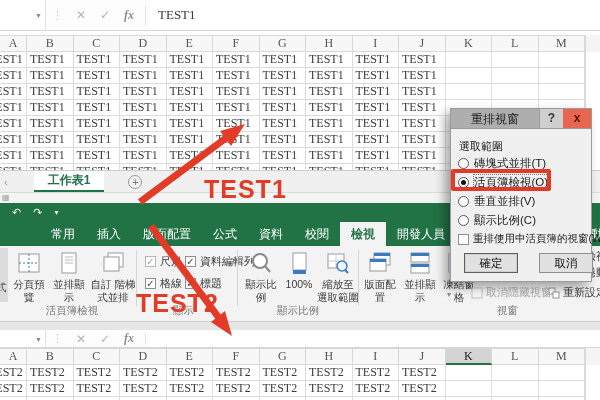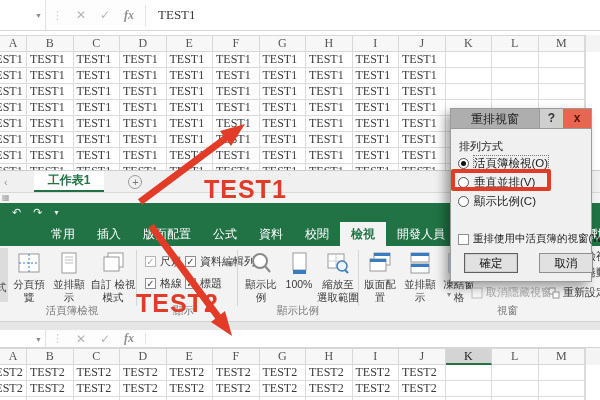--- a/index.html
+++ b/index.html
@@ -343,21 +343,21 @@
           <line x1="9" y1="10" x2="17" y2="10" stroke="#bbb"></line>
           <line x1="9" y1="13" x2="17" y2="13" stroke="#bbb"></line>
         </svg>
         <span>並排顯示</span>
       </div>
       <div class="bigbtn" style="left:82px;width:46px;">
         <svg width="26" height="26">
           <rect x="8" y="3" width="15" height="14" fill="#fff" stroke="#999"></rect>
           <rect x="4" y="7" width="15" height="14" fill="#fff" stroke="#999"></rect>
         </svg>
-        <span>自訂 檢視模式</span>
+        <span>自訂 階梯式並排</span>
       </div>
       <div class="glabel">活頁簿檢視</div>
     </div>
     <div class="gsep" style="left:136px;"></div>
 
     <div class="rgroup g2">
       <div class="ckitem" style="left:8px;top:8px;">
         <span class="ckbox dim">✓</span>
         <span>尺規</span>
       </div>
@@ -547,22 +547,26 @@
         <span class="rfill"></span>
       </div>
     </div>
 
   <div class="dialog">
     <div class="dtitle">
       <span class="dtitle-label">重排視窗</span>
       <span class="dhelp">?</span>
       <span class="dclose">x</span>
     </div>
-    <div class="dsection">排列方式</div>
+    <div class="dsection">選取範圍</div>
     <div id="dopts">
+        <div class="opt">
+          <span class="radio"></span>
+          <span class="olab">磚塊式並排(T)</span>
+        </div>
         <div class="opt">
           <span class="radio on"></span>
           <span class="olab focus">活頁簿檢視(O)</span>
         </div>
         <div class="opt">
           <span class="radio"></span>
           <span class="olab">垂直並排(V)</span>
         </div>
         <div class="opt">
           <span class="radio"></span>

